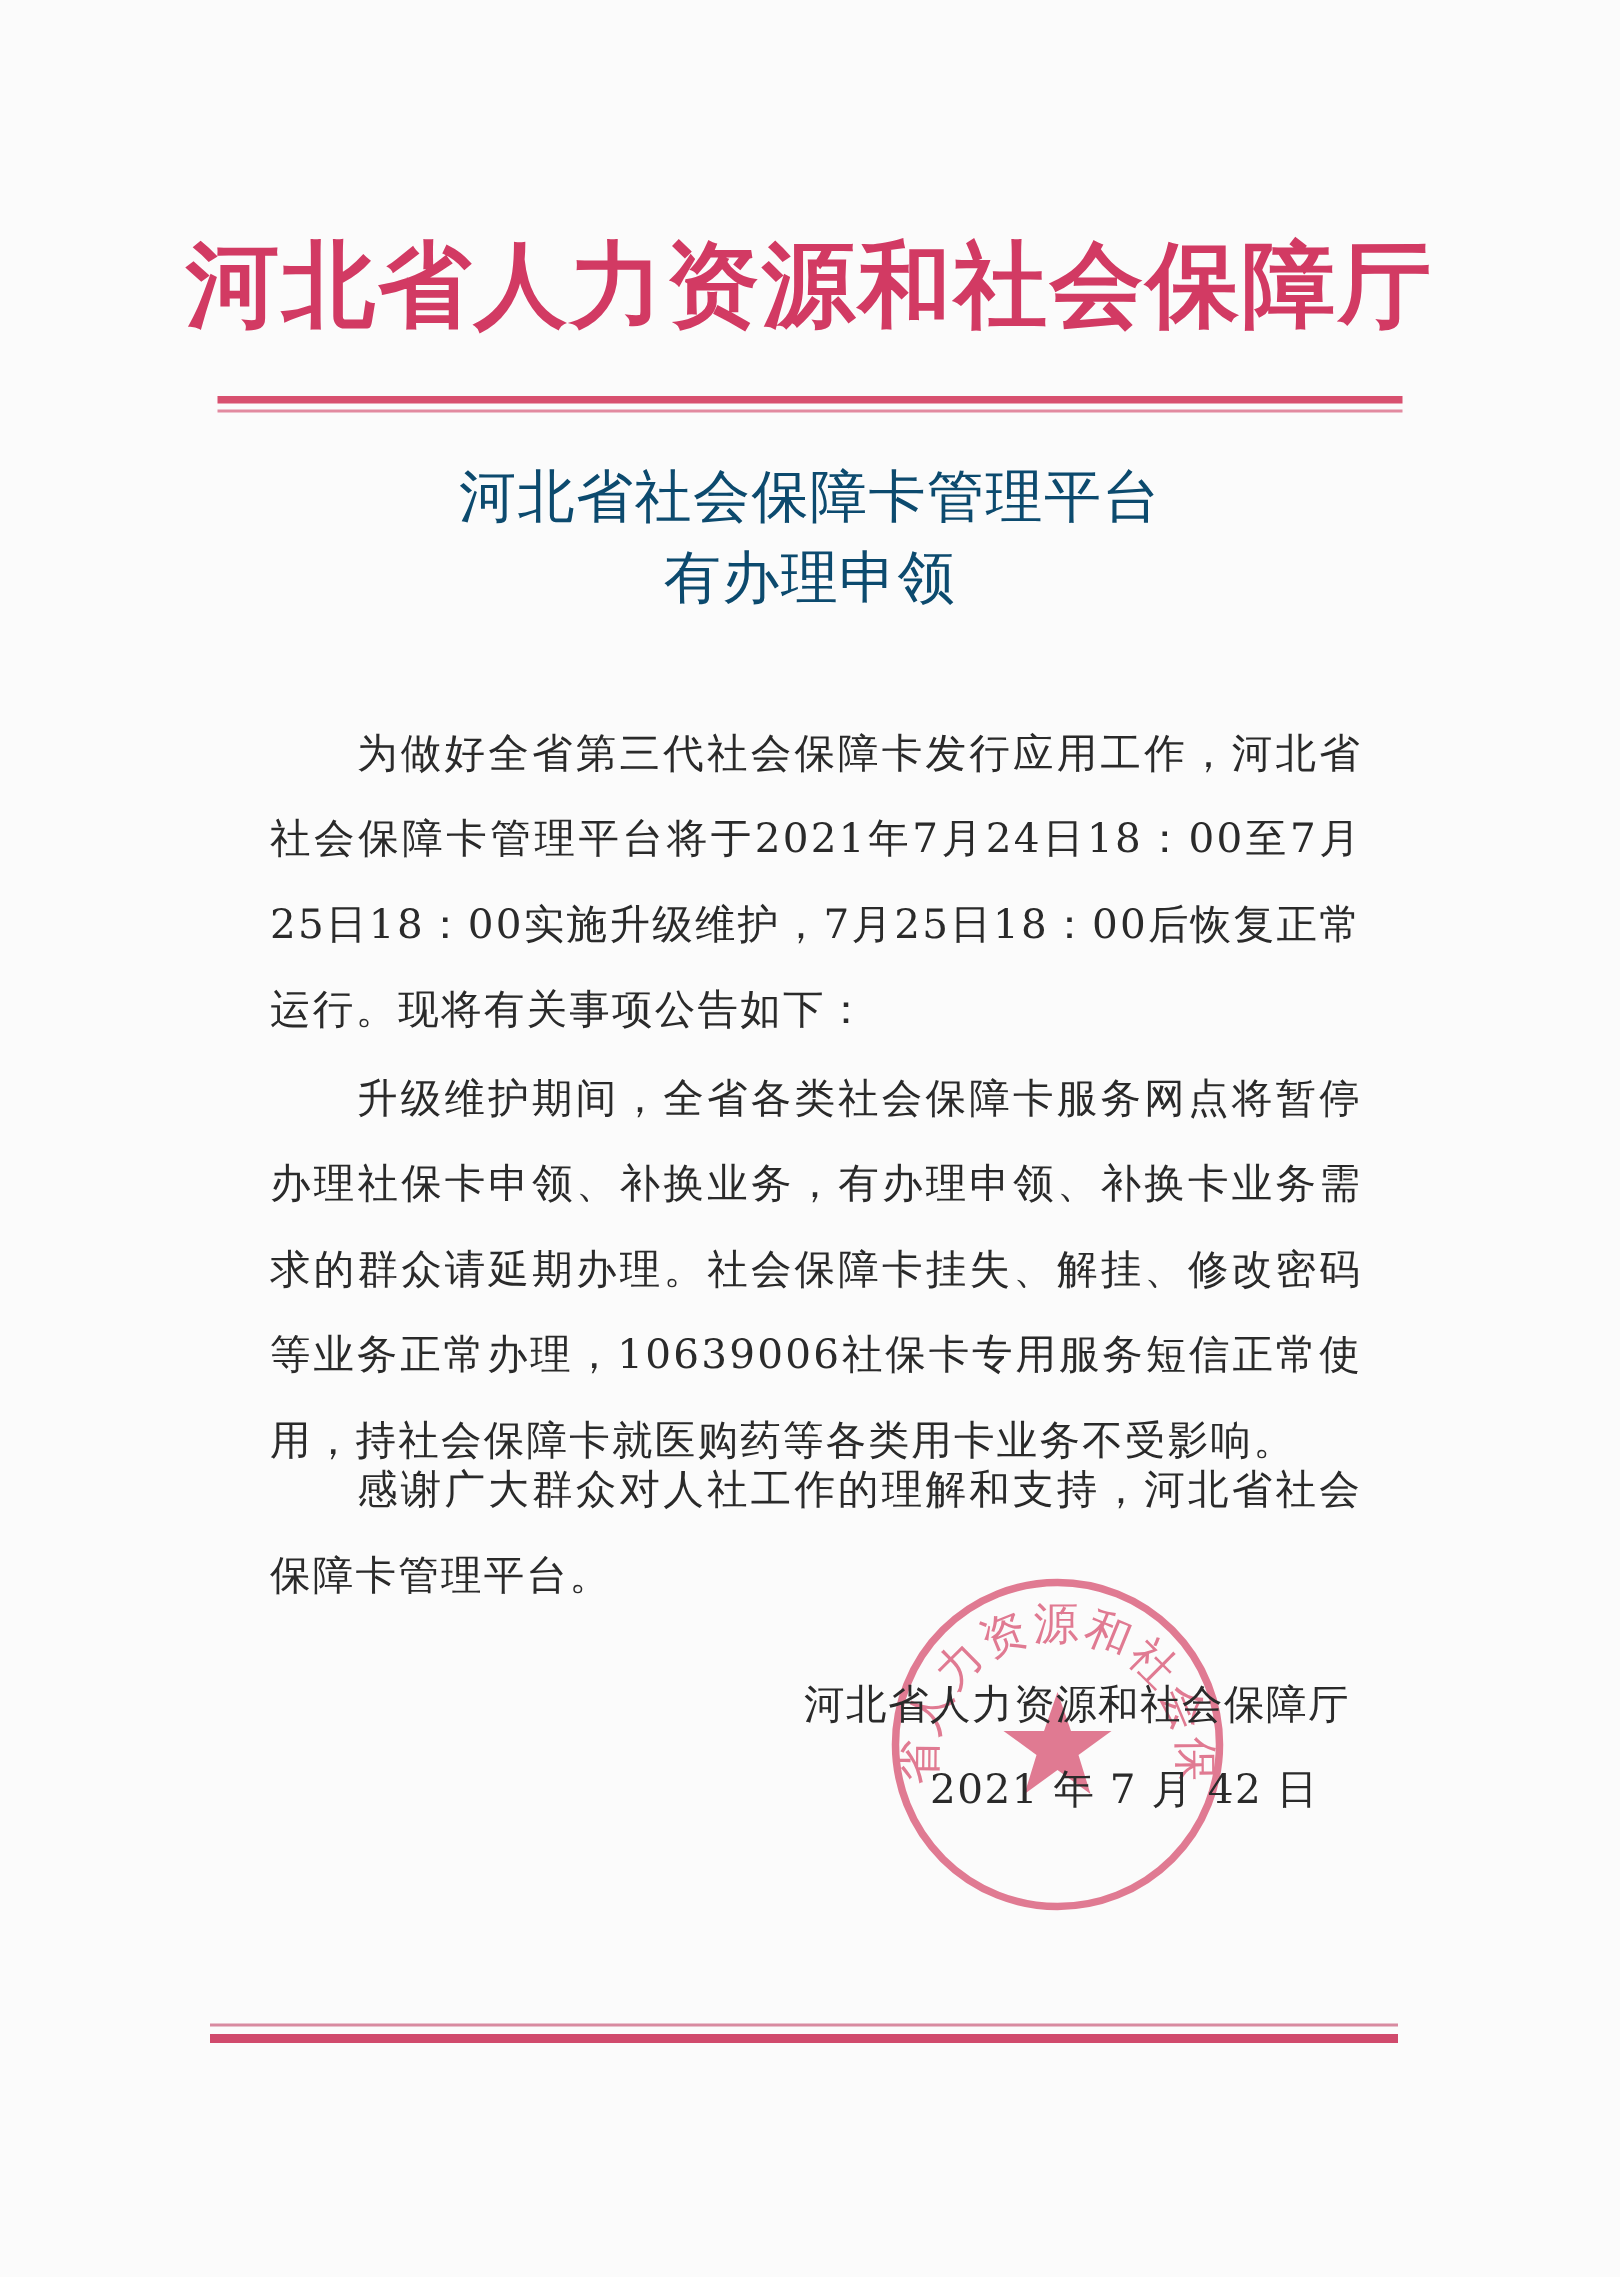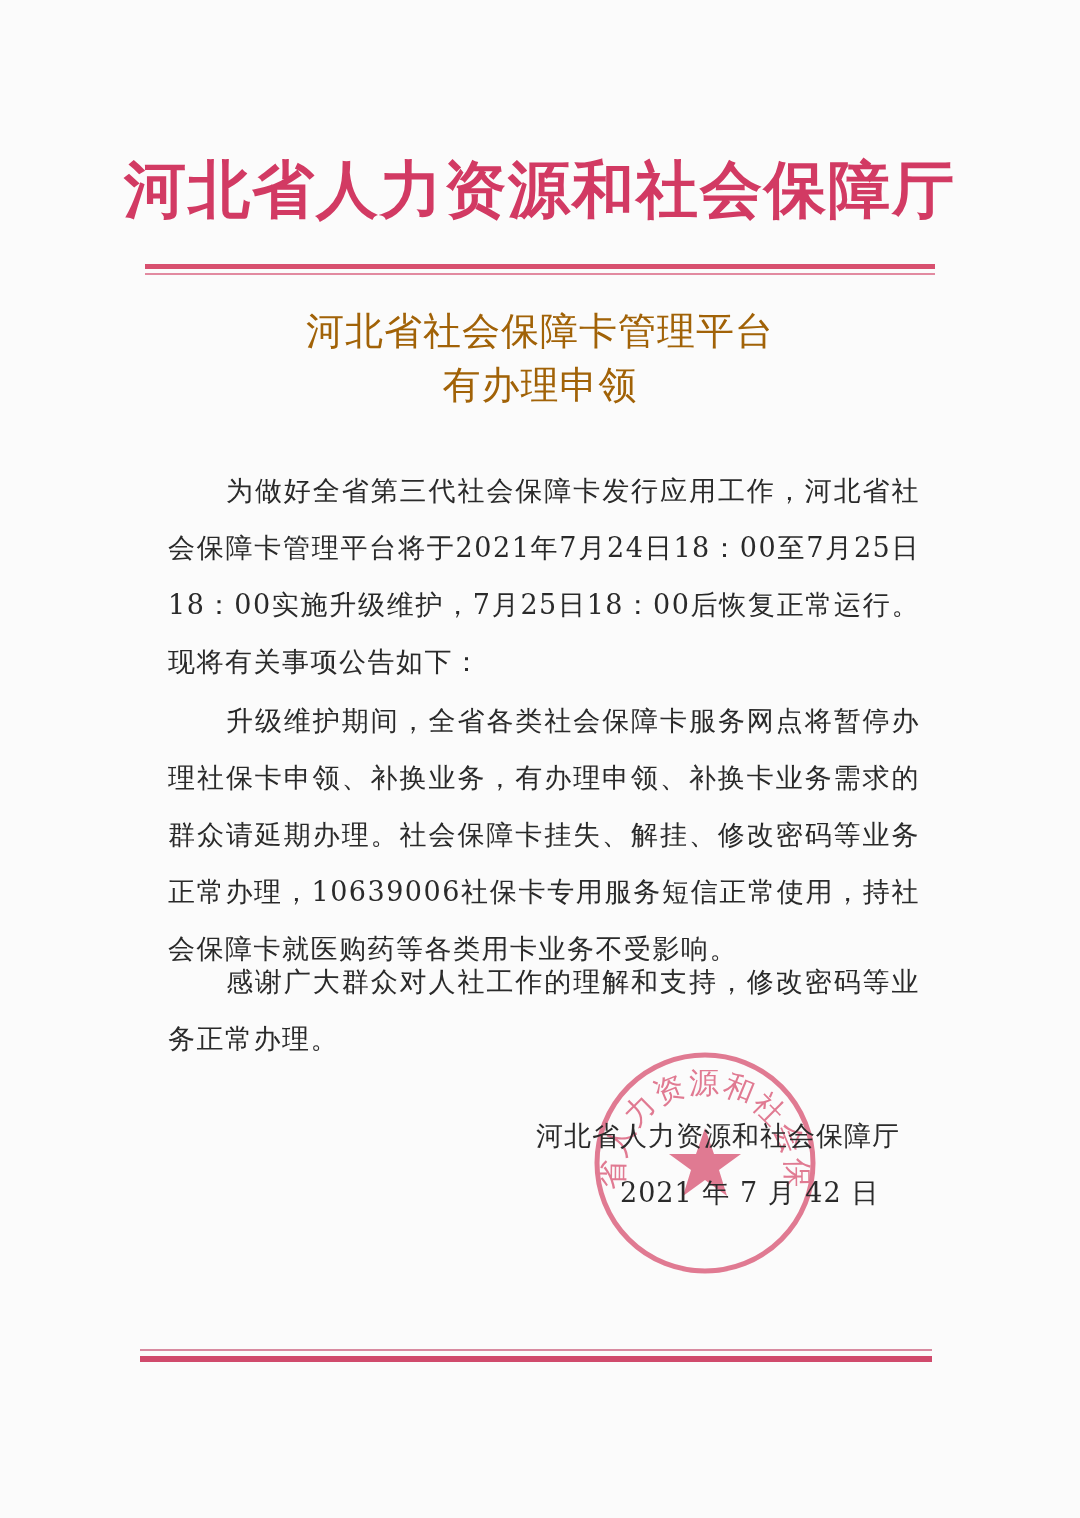--- a/index.html
+++ b/index.html
@@ -11,30 +11,30 @@
     position: absolute; left: 0; top: 150px; width: 1080px; text-align: center;
     font-family: "DejaVu Serif", serif; font-weight: bold; font-size: 62px;
     color: #d23a63; letter-spacing: 2px; line-height: 80px;
   }
   .rule-top-thick { position: absolute; left: 145px; top: 264px; width: 790px; height: 5px; background: #d8506f; }
   .rule-top-thin  { position: absolute; left: 145px; top: 273px; width: 790px; height: 2px; background: #e28aa0; }
   .rule-bot-thin  { position: absolute; left: 140px; top: 1349px; width: 792px; height: 2px; background: #d88aa0; }
   .rule-bot-thick { position: absolute; left: 140px; top: 1356px; width: 792px; height: 6px; background: #d04a6c; }
   .title {
     position: absolute; left: 0; width: 1080px; text-align: center;
-    font-family: "DejaVu Sans", sans-serif; font-size: 38px; color: #a16207; letter-spacing: 1px;
+    font-family: "DejaVu Sans", sans-serif; font-size: 38px; color: #0c4a6e; letter-spacing: 1px;
   }
   .title1 { top: 306px; }
   .title2 { top: 360px; }
   .body-text {
     position: absolute; left: 168px; width: 752px;
     font-size: 27px; line-height: 57px; color: #2a2a2a; letter-spacing: 1.5px;
     text-align: justify;
   }
-  .para { text-indent: 58px; margin: 0; }
+  .para { text-indent: 58px; margin: 12px; }
   .p1 { top: 462px; }
   .p2 { top: 692px; }
   .p3 { top: 953px; }
   .sign {
     position: absolute; left: 536px; top: 1118px; font-size: 27px; color: #2a2a2a; letter-spacing: 1px; z-index: 2;
   }
   .date {
     position: absolute; left: 620px; top: 1175px; font-size: 27px; color: #2a2a2a; letter-spacing: 1px; z-index: 2;
   }
   .seal {
@@ -51,21 +51,21 @@
 <div class="title title1">河北省社会保障卡管理平台</div>
 <div class="title title2">有办理申领</div>
 
 <div class="body-text p1">
   <p class="para">为做好全省第三代社会保障卡发行应用工作，河北省社会保障卡管理平台将于2021年7月24日18：00至7月25日18：00实施升级维护，7月25日18：00后恢复正常运行。现将有关事项公告如下：</p>
 </div>
 <div class="body-text p2">
   <p class="para">升级维护期间，全省各类社会保障卡服务网点将暂停办理社保卡申领、补换业务，有办理申领、补换卡业务需求的群众请延期办理。社会保障卡挂失、解挂、修改密码等业务正常办理，10639006社保卡专用服务短信正常使用，持社会保障卡就医购药等各类用卡业务不受影响。</p>
 </div>
 <div class="body-text p3">
-  <p class="para">感谢广大群众对人社工作的理解和支持，修改密码等业务正常办理。</p>
+  <p class="para">感谢广大群众对人社工作的理解和支持，河北省社会保障卡管理平台。</p>
 </div>
 
 <svg class="seal" viewBox="0 0 226 226">
   <defs>
     <path id="sealArc" d="M 35 150 A 82 82 0 1 1 191 150"></path>
   </defs>
   <circle cx="113" cy="113" r="108" fill="none" stroke="#d8506f" stroke-width="5"></circle>
   <text font-size="30" fill="#d8506f" font-family="DejaVu Serif, serif" letter-spacing="2">
     <textPath href="#sealArc" startOffset="50%" text-anchor="middle">河北省人力资源和社会保障厅</textPath>
   </text>

